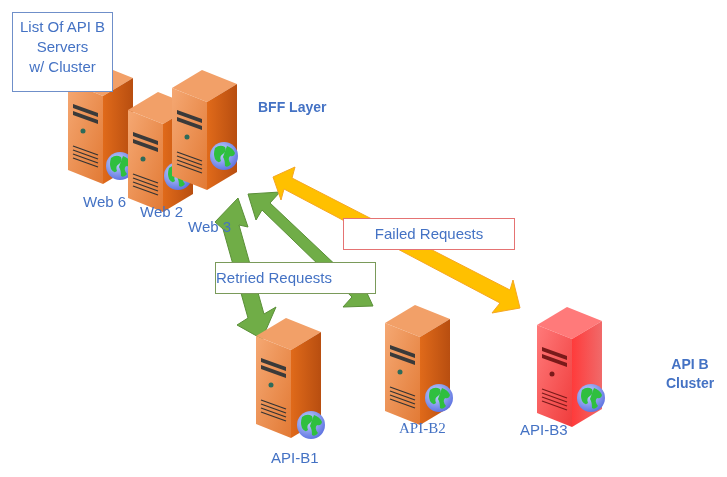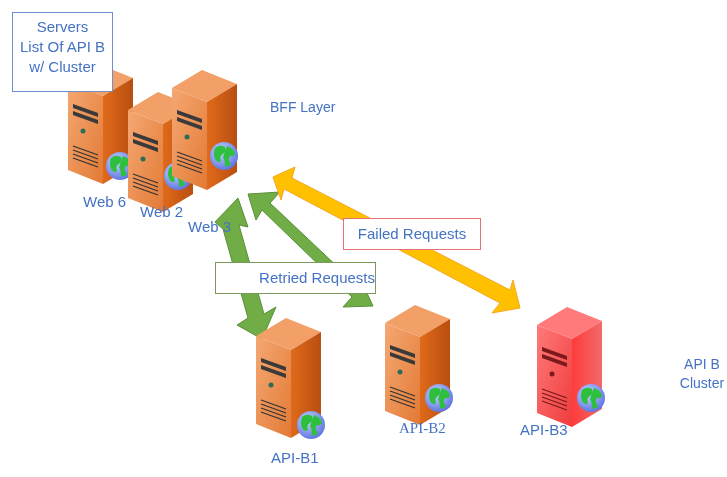--- a/index.html
+++ b/index.html
@@ -1,26 +1,26 @@
 <!DOCTYPE html>
 <html><head>
 <meta charset="utf-8">
 <style>
   html, body { margin: 0; padding: 0; background: #ffffff; }
   body { width: 727px; height: 477px; position: relative; overflow: hidden;
          font-family: "Liberation Sans", sans-serif; }
   .abs { position: absolute; }
   .label { color: #4472c4; font-size: 15px; font-family: "Liberation Sans", sans-serif; }
-  .bold-label { color: #4472c4; font-size: 14px; font-weight: normal; text-align: center; line-height: 19px; margin-left: 12px; }
+  .bold-label { color: #4472c4; font-size: 14px; font-weight: bold; text-align: center; line-height: 19px; }
   .note-box { border: 1.5px solid #6f8fc9; background: #fff; color: #4472c4;
               font-size: 15px; text-align: center; line-height: 20px; padding: 4px 2px; box-sizing: border-box; }
   .failed-box { border: 1.5px solid #e57373; background: #fff; color: #4472c4; font-size: 15px;
                 text-align: center; box-sizing: border-box; line-height: 30px; }
   .retry-box { border: 1.5px solid #7a9a5a; background: #fff; color: #4472c4; font-size: 15px;
-               text-align: right; box-sizing: border-box; line-height: 30px; }
+               text-align: left; box-sizing: border-box; line-height: 30px; }
   svg { position: absolute; left: 0; top: 0; overflow: visible; }
 </style>
 </head>
 <body>
 
 <svg width="727" height="477">
   <defs>
     <linearGradient id="orangeFront" x1="0" y1="0" x2="1" y2="1">
       <stop offset="0" stop-color="#f5a873"></stop>
       <stop offset="1" stop-color="#e27a35"></stop>
@@ -108,32 +108,32 @@
     <use href="#server" x="385" y="305"></use>
     <use href="#globeIcon" x="439" y="398"></use>
   </g>
   <g>
     <use href="#serverRed" x="537" y="307"></use>
     <use href="#globeIcon" x="591" y="398"></use>
   </g>
 </svg>
 
 <div class="abs note-box" style="left:12px; top:12px; width:101px; height:80px;">
+  <div>List Of API B</div>
   <div>Servers</div>
-  <div>List Of API B</div>
   <div>w/ Cluster</div>
 </div>
 
 <div class="abs bold-label" style="left:258px; top:98px;">BFF Layer</div>
 
 <div class="abs label" style="left:83px; top:193px;">Web 6</div>
 <div class="abs label" style="left:140px; top:203px;">Web 2</div>
 <div class="abs label" style="left:188px; top:182px;margin-top:36px;">Web 3</div>
 
-<div class="abs failed-box" style="left:343px; top:218px; width:138px; height:32px;">Failed Requests</div>
+<div class="abs failed-box" style="left:343px; top:218px; width:172px; height:32px;">Failed Requests</div>
 <div class="abs retry-box" style="left:215px; top:262px; width:161px; height:32px;">Retried Requests</div>
 
 <div class="abs label" style="left:271px; top:449px;">API-B1</div>
 <div class="abs label" style="left:399px; top:420px;font-family:Liberation Serif, serif;">API-B2</div>
 <div class="abs label" style="left:520px; top:421px;">API-B3</div>
 
 <div class="abs bold-label" style="left:660px; top:355px; width:60px;">
   <div>API B</div>
   <div>Cluster</div>
 </div>

